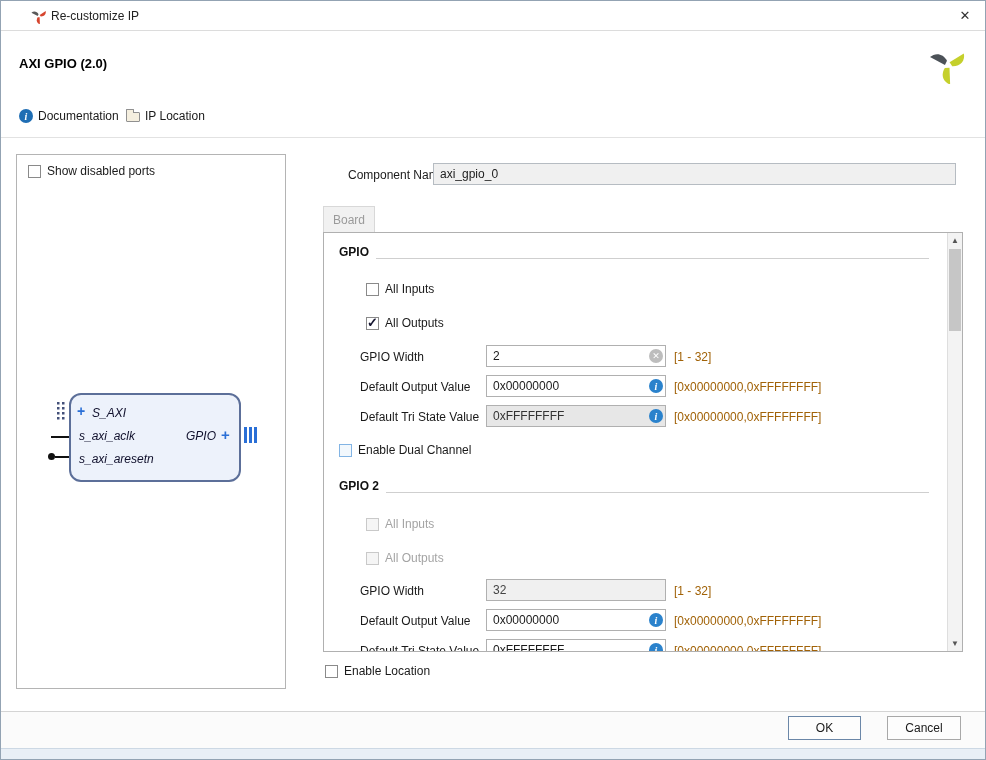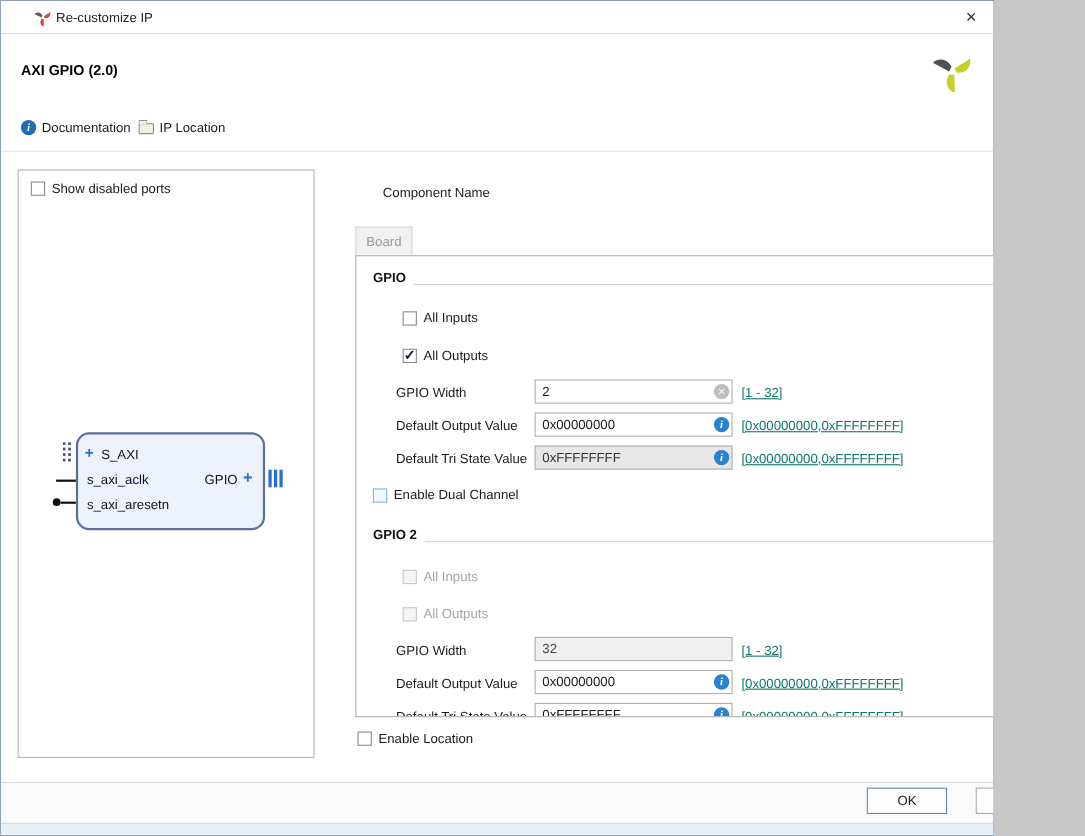--- a/index.html
+++ b/index.html
@@ -1,19 +1,19 @@
 <!DOCTYPE html>
 <html><head>
 <meta charset="utf-8">
 <style>
   * { margin:0; padding:0; box-sizing:border-box; }
   html,body { background:#c8c8c8; }
   body { font-family:"Liberation Sans", sans-serif; }
   .window {
-    position:relative; width:904px; height:760px; background:#ffffff;
+    position:relative; width:986px; height:760px; background:#ffffff;
     border:1px solid #93a3b3; overflow:hidden; font-size:12px; color:#1a1a1a;
   }
 
   
   .titlebar { position:absolute; left:0; top:0; width:100%; height:30px; background:#fff; border-bottom:1px solid #dcdcdc; }
   .titlebar-logo { position:absolute; left:30px; top:7px; width:16px; height:16px; }
   .titlebar-title { position:absolute; left:50px; top:8px; font-size:12px; color:#222; }
   .titlebar-close { position:absolute; right:10px; top:6px; width:20px; height:18px; text-align:center; font-size:13px; color:#333; cursor:pointer; line-height:18px; }
 
   
@@ -38,40 +38,40 @@
   .cb.blue { border-color:#82b4e4; background:#f2f8fd; }
   .cb-row { display:flex; align-items:center; gap:6px; }
   .cb-label { color:#1a1a1a; }
   .cb-label.dim { color:#a4a4a4; }
 
   
   .left-panel { position:absolute; left:15px; top:153px; width:270px; height:535px; border:1px solid #b4b4b4; background:#fff; }
   .show-ports { position:absolute; left:11px; top:9px; }
   .ip-block { position:absolute; left:52px; top:238px; width:172px; height:89px; background:#edf2fb; border:2px solid #5c6f99; border-radius:12px; }
   .blk-plus { position:absolute; color:#2a6fd6; font-weight:bold; font-size:14px; }
-  .blk-text { position:absolute; color:#10102c; font-size:12px; }
+  .blk-text { position:absolute; color:#10102c; font-size:12px;font-style:italic; }
   .dots-icon { position:absolute; left:40px; top:247px; }
   .pin-stub { position:absolute; background:#111; }
   .resetn-circle { position:absolute; left:31px; top:298px; width:7px; height:7px; border-radius:50%; background:#111; }
   .bus-icon { position:absolute; left:227px; top:272px; display:flex; gap:2px; }
   .bus-icon i { width:3px; height:16px; background:#2a6fd6; }
 
   
   .comp-label { position:absolute; left:325px; top:167px;margin-left:22px; }
   .comp-field { position:absolute; left:432px; top:162px; width:523px; height:22px; background:#f0f0f0; border:1px solid #b6bcc2; font:12px "Liberation Sans",sans-serif; padding:0 6px; color:#222; }
 
   .tab { position:absolute; text-align:center; cursor:pointer; }
   .tab-board { left:322px; top:205px; width:52px; height:26px; line-height:26px; background:#f1f1f1; border:1px solid #d8d8d8; border-bottom:none; color:#9a9a9a; }
   .tab-active { left:374px; top:204px; width:117px; height:28px; line-height:26px; background:#fff; border:1px solid #b0b0b0; border-bottom:none; font-weight:bold; color:#111; z-index:3; }
 
   .cfg-panel { position:absolute; left:322px; top:231px; width:640px; height:420px; background:#fff; border:1px solid #b0b0b0; overflow:hidden; }
   .sec-title { position:absolute; left:15px; font-weight:bold; color:#111; }
   .sec-rule { position:absolute; height:1px; background:#cfcfcf; }
   .p-label { position:absolute; left:36px; color:#1a1a1a; }
-  .p-hint { position:absolute; left:350px; color:#0f766e;text-decoration:underline; }
+  .p-hint { position:absolute; left:350px; color:#a16207; }
   .fld { position:absolute; left:162px; width:180px; height:22px; border:1px solid #b0b0b0; background:#fff; font:12px "Liberation Sans",sans-serif; padding:0 20px 0 6px; color:#1a1a1a; }
   .fld.gray { background:#e7e7e7; color:#333; }
   .fld.dis { background:#f0f0f0; color:#444; }
   .fld-icon { position:absolute; left:325px; z-index:2; }
   .clear-circle { width:14px; height:14px; border-radius:50%; background:#bdbdbd; color:#fff; display:inline-flex; align-items:center; justify-content:center; font-size:9px; cursor:pointer; }
   .info-sm { cursor:default; background:#2a82cc; }
 
   
   .scrollbar { position:absolute; right:0; top:0; bottom:0; width:15px; background:#f3f3f3; border-left:1px solid #dedede; }
   .scroll-btn { position:absolute; left:0; width:14px; height:15px; text-align:center; font-size:8px; color:#555; line-height:15px; cursor:pointer; }
@@ -155,20 +155,21 @@
       <span class="blk-text" style="left:8px; top:57px;">s_axi_aresetn</span>
     </div>
     <span class="bus-icon">
         <i></i>
         <i></i>
         <i></i>
       </span>
   </div>
 
   <span class="comp-label">Component Name</span>
+  <input class="comp-field" value="axi_gpio_0" style="">
 
   <div class="tab tab-board">Board</div>
 
   <div class="cfg-panel">
 
     <span class="sec-title" style="top:12px;">GPIO</span>
     <span class="sec-rule" style="left:52px; top:25px; width:553px;"></span>
 
     <div class="cb-row" style="position:absolute; left:42px; top:49px;">
       <span class="cb"></span>

